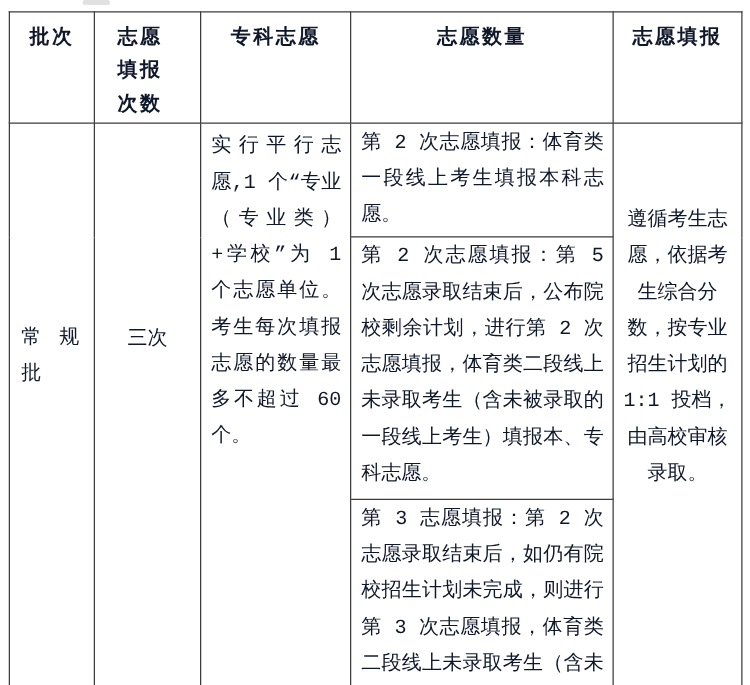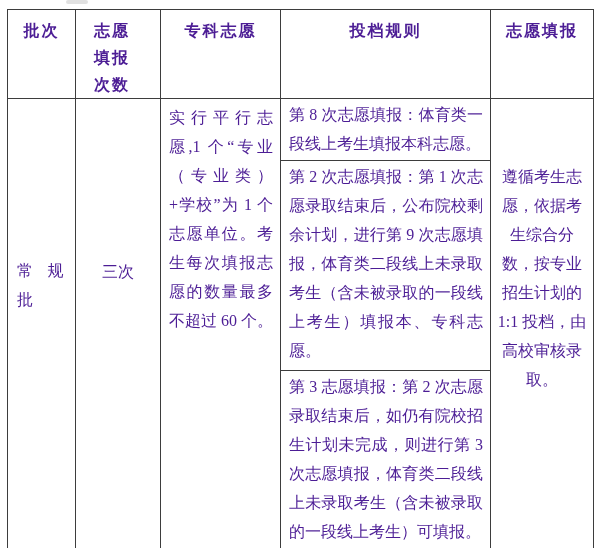--- a/index.html
+++ b/index.html
@@ -2,22 +2,22 @@
 <html><head>
 <meta charset="utf-8">
 <style>
   * { margin: 0; padding: 0; box-sizing: border-box; }
   html, body { background: #ffffff; }
   .page {
     position: relative;
     width: 600px;
     height: 548px;
     background: #ffffff;
-    font-family: Liberation Serif, serif;
-    color: #4c1d95;
+    font-family: Liberation Mono, monospace;
+    color: #0f172a;
     overflow: hidden;
   }
   .artifact {
     position: absolute;
     left: 66px; top: 0;
     width: 22px; height: 4px;
     background: #c9c9c9;
     opacity: .55;
     border-radius: 2px;
   }
@@ -100,39 +100,39 @@
       <th>
         <span>批次</span>
       </th>
       <th>
         <span class="hd-narrow">志愿填报次数</span>
       </th>
       <th>
         <span>专科志愿</span>
       </th>
       <th>
-        <span>投档规则</span>
+        <span>志愿数量</span>
       </th>
       <th>
         <span>志愿填报</span>
       </th>
     </tr>
 
     <tr class="r-sub1">
       <td class="cell-batch" rowspan="3">
         <div class="batch-inner">常规批</div>
       </td>
       <td class="cell-times" rowspan="3">三次</td>
       <td class="cell-quantity" rowspan="3">实行平行志愿,1 个“专业（专业类）+学校”为 1 个志愿单位。考生每次填报志愿的数量最多不超过 60 个。</td>
-      <td class="cell-req">第 8 次志愿填报：体育类一段线上考生填报本科志愿。</td>
+      <td class="cell-req">第 2 次志愿填报：体育类一段线上考生填报本科志愿。</td>
       <td class="cell-rule" rowspan="3">遵循考生志愿，依据考生综合分数，按专业招生计划的 1:1 投档，由高校审核录取。</td>
     </tr>
 
     <tr class="r-sub2">
-      <td class="cell-req">第 2 次志愿填报：第 1 次志愿录取结束后，公布院校剩余计划，进行第 9 次志愿填报，体育类二段线上未录取考生（含未被录取的一段线上考生）填报本、专科志愿。</td>
+      <td class="cell-req">第 2 次志愿填报：第 5 次志愿录取结束后，公布院校剩余计划，进行第 2 次志愿填报，体育类二段线上未录取考生（含未被录取的一段线上考生）填报本、专科志愿。</td>
     </tr>
 
     <tr class="r-sub3">
       <td class="cell-req">第 3 志愿填报：第 2 次志愿录取结束后，如仍有院校招生计划未完成，则进行第 3 次志愿填报，体育类二段线上未录取考生（含未被录取的一段线上考生）可填报。</td>
     </tr>
   </tbody>
     </table>
 </div>
 
 </body></html>

